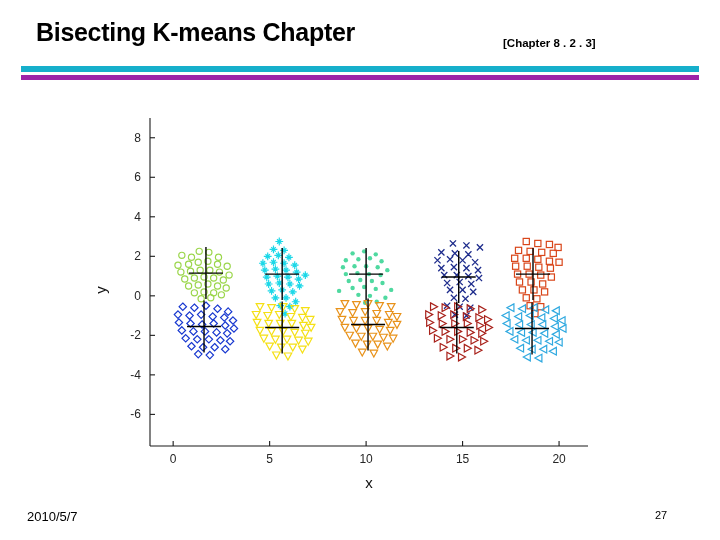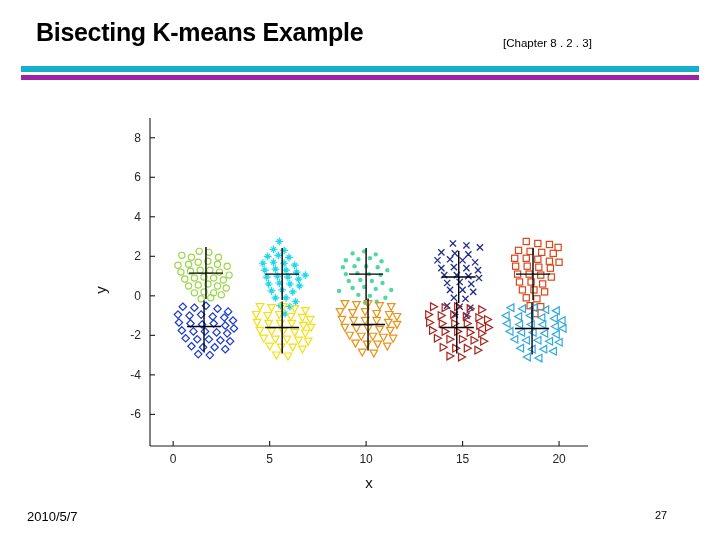--- a/index.html
+++ b/index.html
@@ -25,21 +25,21 @@
     font-weight: bold;
     color: #000000;
     letter-spacing: -0.3px;
     white-space: nowrap;
   }
   #chapter-ref {
     position: absolute;
     left: 503px;
     top: 37px;
     font-size: 11.5px;
-    font-weight: normal;
+    font-weight: bold;
     color: #000000;
     white-space: nowrap;
   }
 
   
   #rule-top {
     position: absolute;
     left: 21px;
     top: 66px;
     width: 678px;
@@ -114,21 +114,21 @@
     position: absolute;
     left: 655px;
     top: 509px;
     font-size: 11px;
     color: #000000;
   }
 </style>
 </head>
 <body style="background: rgb(255, 255, 255);">
 
-<div id="slide-title">Bisecting K-means Example</div>
+<div id="slide-title">Bisecting K-means Chapter</div>
 
 <div id="chapter-ref">[Chapter 8 . 2 . 3]</div>
 
 <div id="rule-top" style="background: rgb(22, 175, 203);"></div>
 <div id="rule-bottom" style="background: rgb(156, 36, 168);"></div>
 
 <div id="figure">
   <svg id="plot-svg" width="720" height="405">
     <g id="axes-group">
         <line x1="150" y1="30" x2="150" y2="358" class="axis-line"></line>

